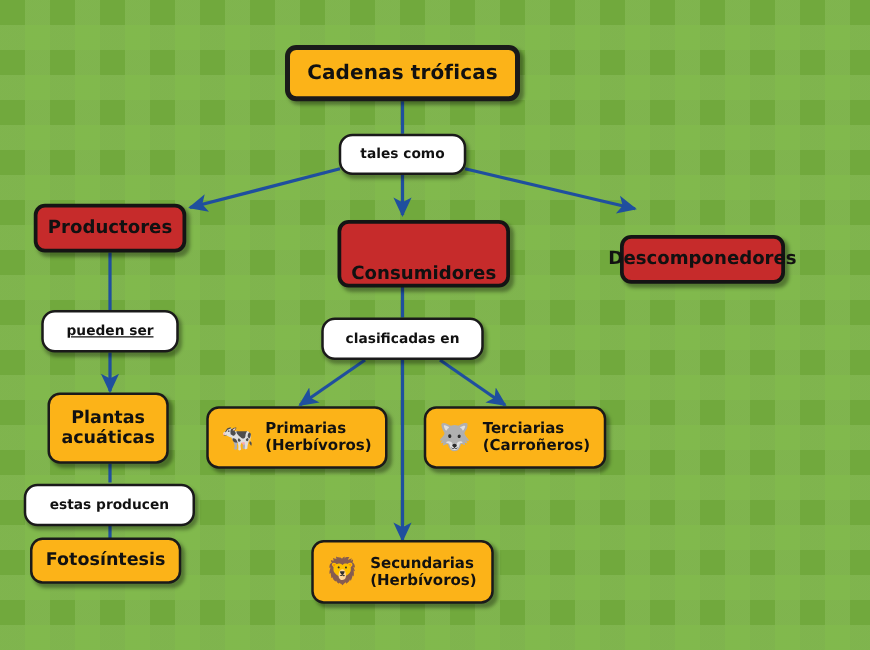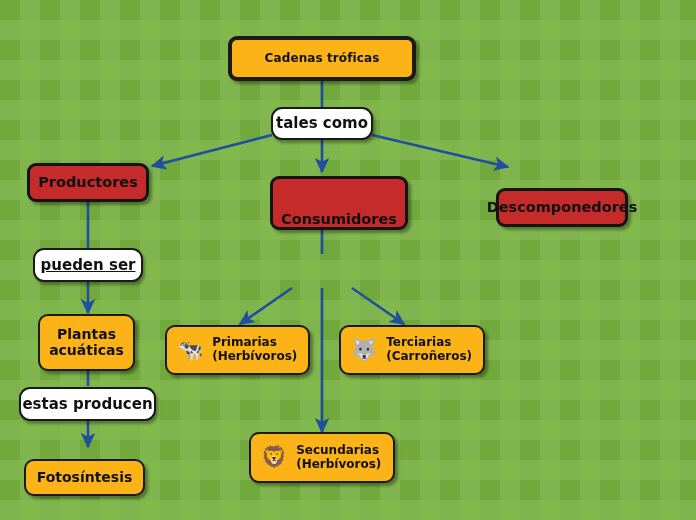--- a/index.html
+++ b/index.html
@@ -56,31 +56,31 @@
     line-height: 1.13;
     white-space: pre;
     z-index: 3;
   }
 
   
   .n-title {
     background: #fcb318;
     border: 4px solid #1a1a1a;
     border-radius: 9px;
-    font-size: 12px;
+    font-size: 16px;
     letter-spacing: 0.1px;
     box-shadow: 3px 3px 3px rgba(0,0,0,0.35);
   }
 
   
   .n-link {
     background: #ffffff;
     border: 2px solid #1a1a1a;
     border-radius: 11px;
-    font-size: 15px;
+    font-size: 11px;
     box-shadow: 2px 3px 3px rgba(0,0,0,0.33);
   }
 
   
   .n-red {
     background: #c62b2b;
     border: 3px solid #141414;
     border-radius: 9px;
     font-size: 14.5px;
     box-shadow: 3px 3px 3px rgba(0,0,0,0.35);
@@ -180,24 +180,27 @@
 
   <div class="node n-link" style="left:19px; top:387px; width:137px; height:34px;">
     <span>estas producen</span>
   </div>
 
   <div class="node n-orange" style="left:38px; top:314px; width:97px; height:57px;">
     <span>Plantas
 acuáticas</span>
   </div>
 
-  <div class="node n-orange" style="left:24px; top:459px; width:121px; height:37px;">
+  <div class="node n-orange" style="left:24px; top:430px; width:121px; height:37px;">
     <span>Fotosíntesis</span>
   </div>
 
+  <div class="node n-link" style="left:257px; top:254px; width:130px; height:34px;">
+    <span>clasificadas en</span>
+  </div>
 
   <div class="node n-orange n-icon" style="left:165px; top:325px; width:145px; height:50px;">
     <span class="emoji">🐄</span>
     <span class="lbl">Primarias
 (Herbívoros)</span>
   </div>
 
   <div class="node n-orange n-icon" style="left:339px; top:325px; width:146px; height:50px;">
     <span class="emoji">🐺</span>
     <span class="lbl">Terciarias

